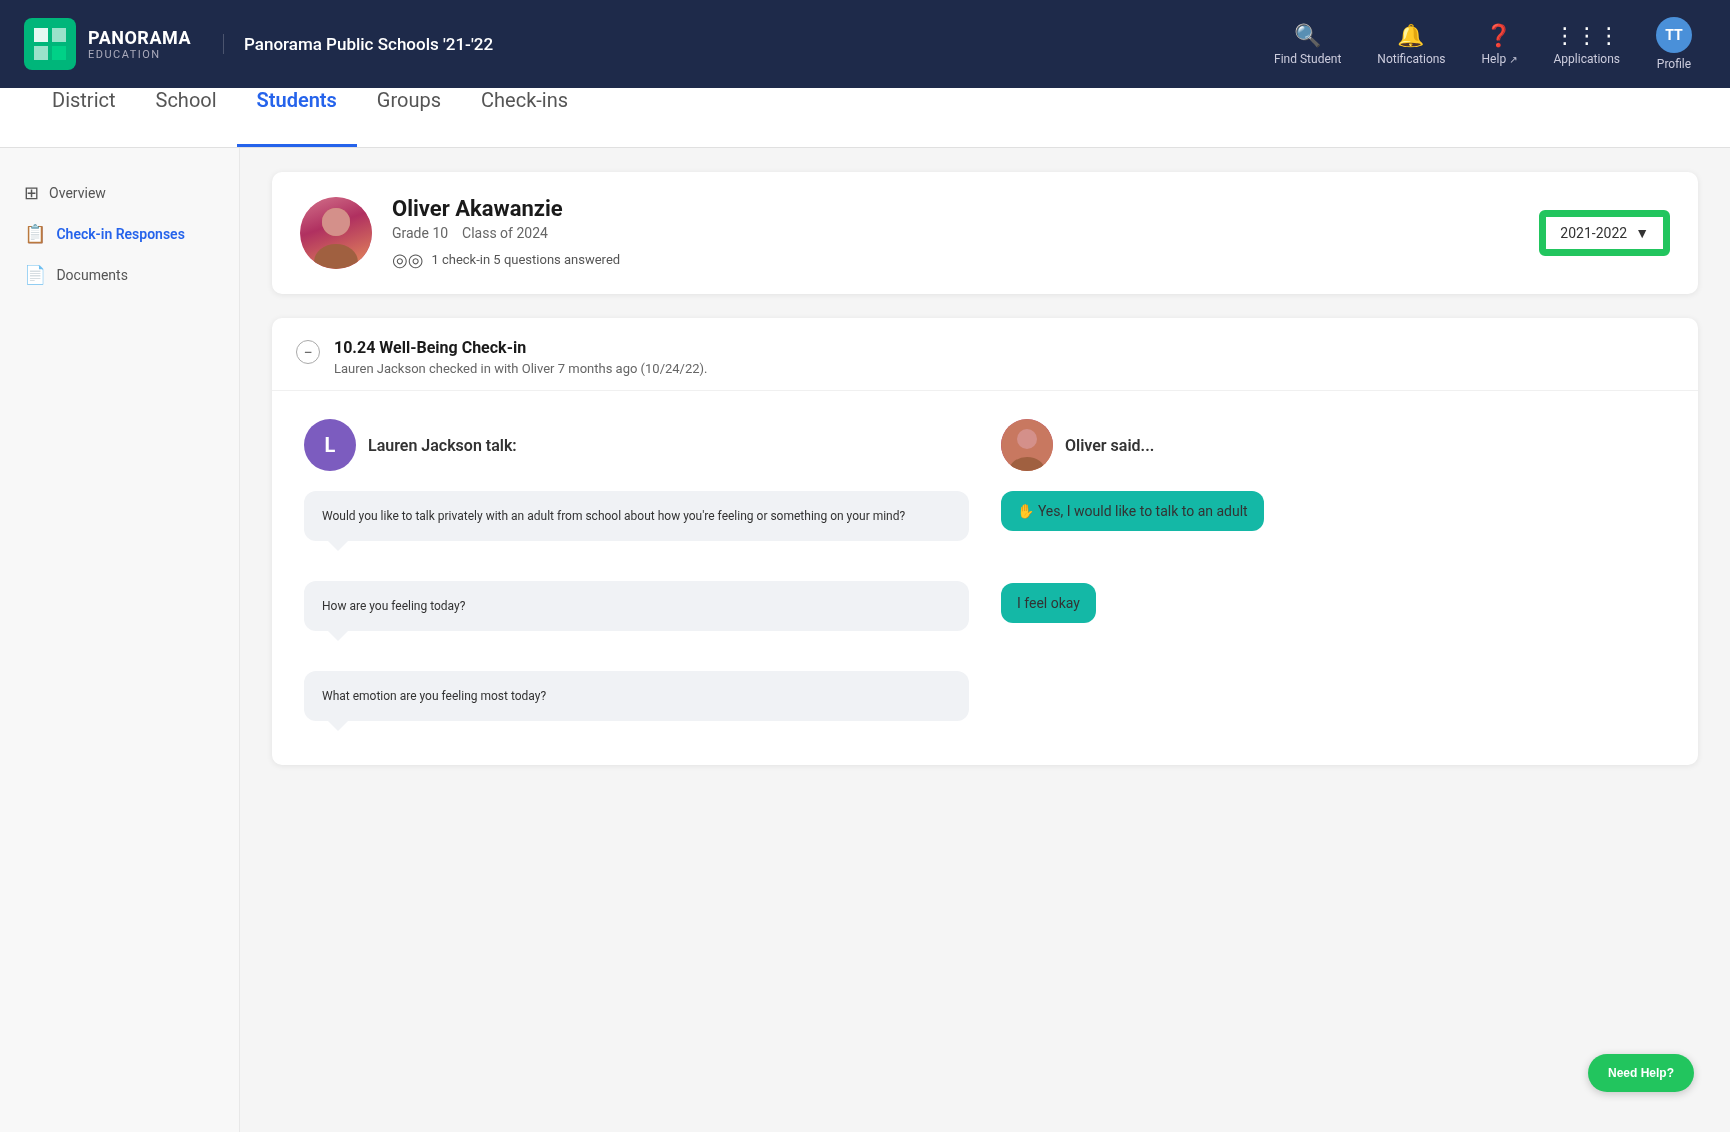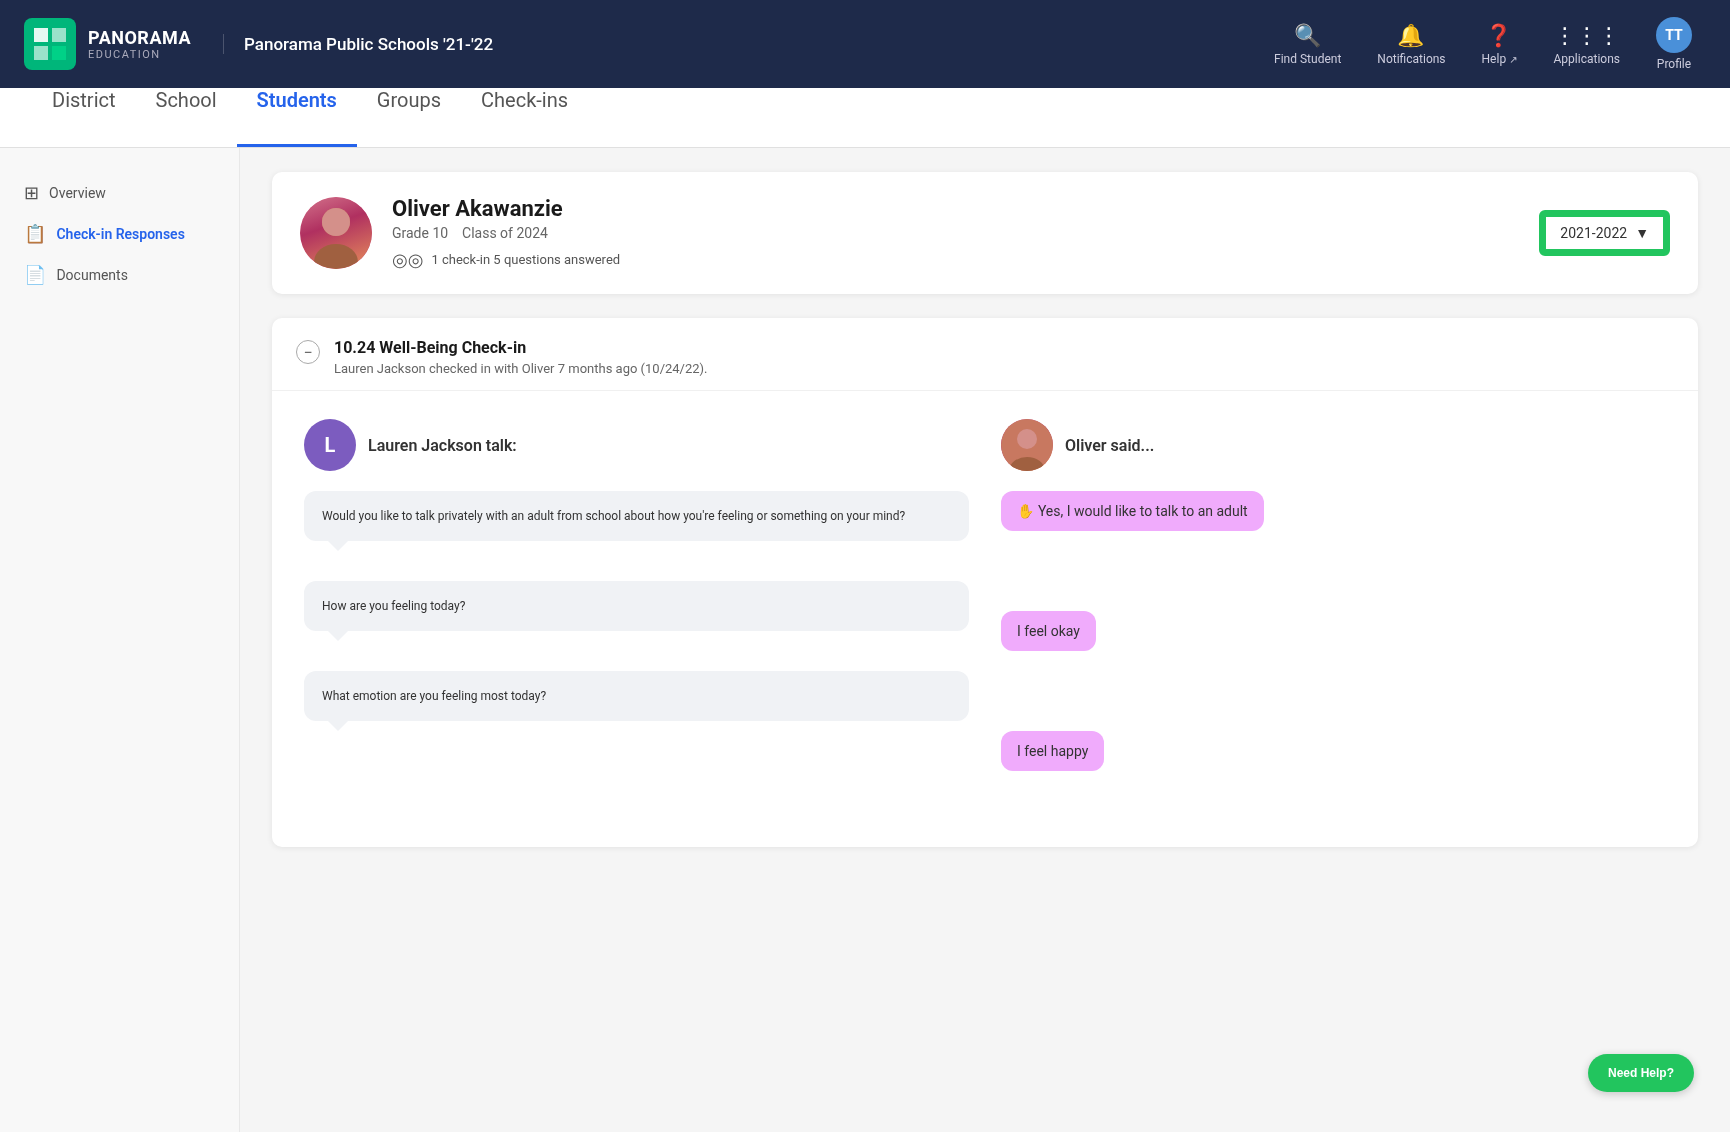--- a/index.html
+++ b/index.html
@@ -64,21 +64,21 @@
     
     .qa-section { padding: 28px 32px; }
     .qa-columns { display: flex; gap: 32px; align-items: flex-start; }
     .qa-col { flex: 1; }
     .qa-person-header { display: flex; align-items: center; gap: 12px; margin-bottom: 20px; }
     .person-avatar-l { width: 52px; height: 52px; border-radius: 50%; background: #7c5cbf; display: flex; align-items: center; justify-content: center; color: white; font-size: 20px; font-weight: 700; flex-shrink: 0; }
     .person-avatar-o { width: 52px; height: 52px; border-radius: 50%; background: linear-gradient(160deg, #d4748c 0%, #b03060 40%, #e8905a 100%); border-radius: 50%; flex-shrink: 0; overflow: hidden; }
     .person-label { font-size: 16px; font-weight: 600; color: #333; }
 
     .speech-bubble { background: #f0f2f5; border-radius: 12px; padding: 16px 18px; margin-bottom: 16px; font-size: 12px; color: #333; line-height: 1.5; position: relative; }
-    .speech-bubble-right { background: #f0abfc; border-radius: 12px; padding: 12px 16px; margin-bottom: 32px; font-size: 14px; color: #333; display: inline-block; }
+    .speech-bubble-right { background: #14b8a6; border-radius: 12px; padding: 12px 16px; margin-bottom: 4px; font-size: 14px; color: #333; display: inline-block; }
     .speech-bubble::after { content: ''; position: absolute; bottom: -10px; left: 24px; border-left: 10px solid transparent; border-right: 10px solid transparent; border-top: 10px solid #f0f2f5; }
 
     
     .need-help-btn { position: fixed; bottom: 40px; right: 36px; background: #22c55e; color: white; border: none; border-radius: 24px; padding: 12px 20px; font-size: 12px; font-weight: 600; cursor: pointer; box-shadow: 0 2px 8px rgba(0,0,0,0.2); }
   </style>
 </head>
 <body>
 
 <div class="screen">
 
@@ -234,25 +234,20 @@
                   <span>✋ Yes, I would like to talk to an adult</span>
                 </div>
               </div>
               <div style="height: 32px;"></div>
               <div style="display:flex; justify-content: flex-start; margin-bottom: 16px;">
                 <div class="speech-bubble-right">
                   <span>I feel okay</span>
                 </div>
               </div>
               <div style="height: 32px;"></div>
-              <div style="display:flex; justify-content: flex-start; margin-bottom: 16px;">
-                <div class="speech-bubble-right">
-                  <span>I feel happy</span>
-                </div>
-              </div>
             </div>
           </div>
         </div>
       </div>
     </div>
   </div>
 </div>
 
 <button class="need-help-btn">Need Help?</button>
 

